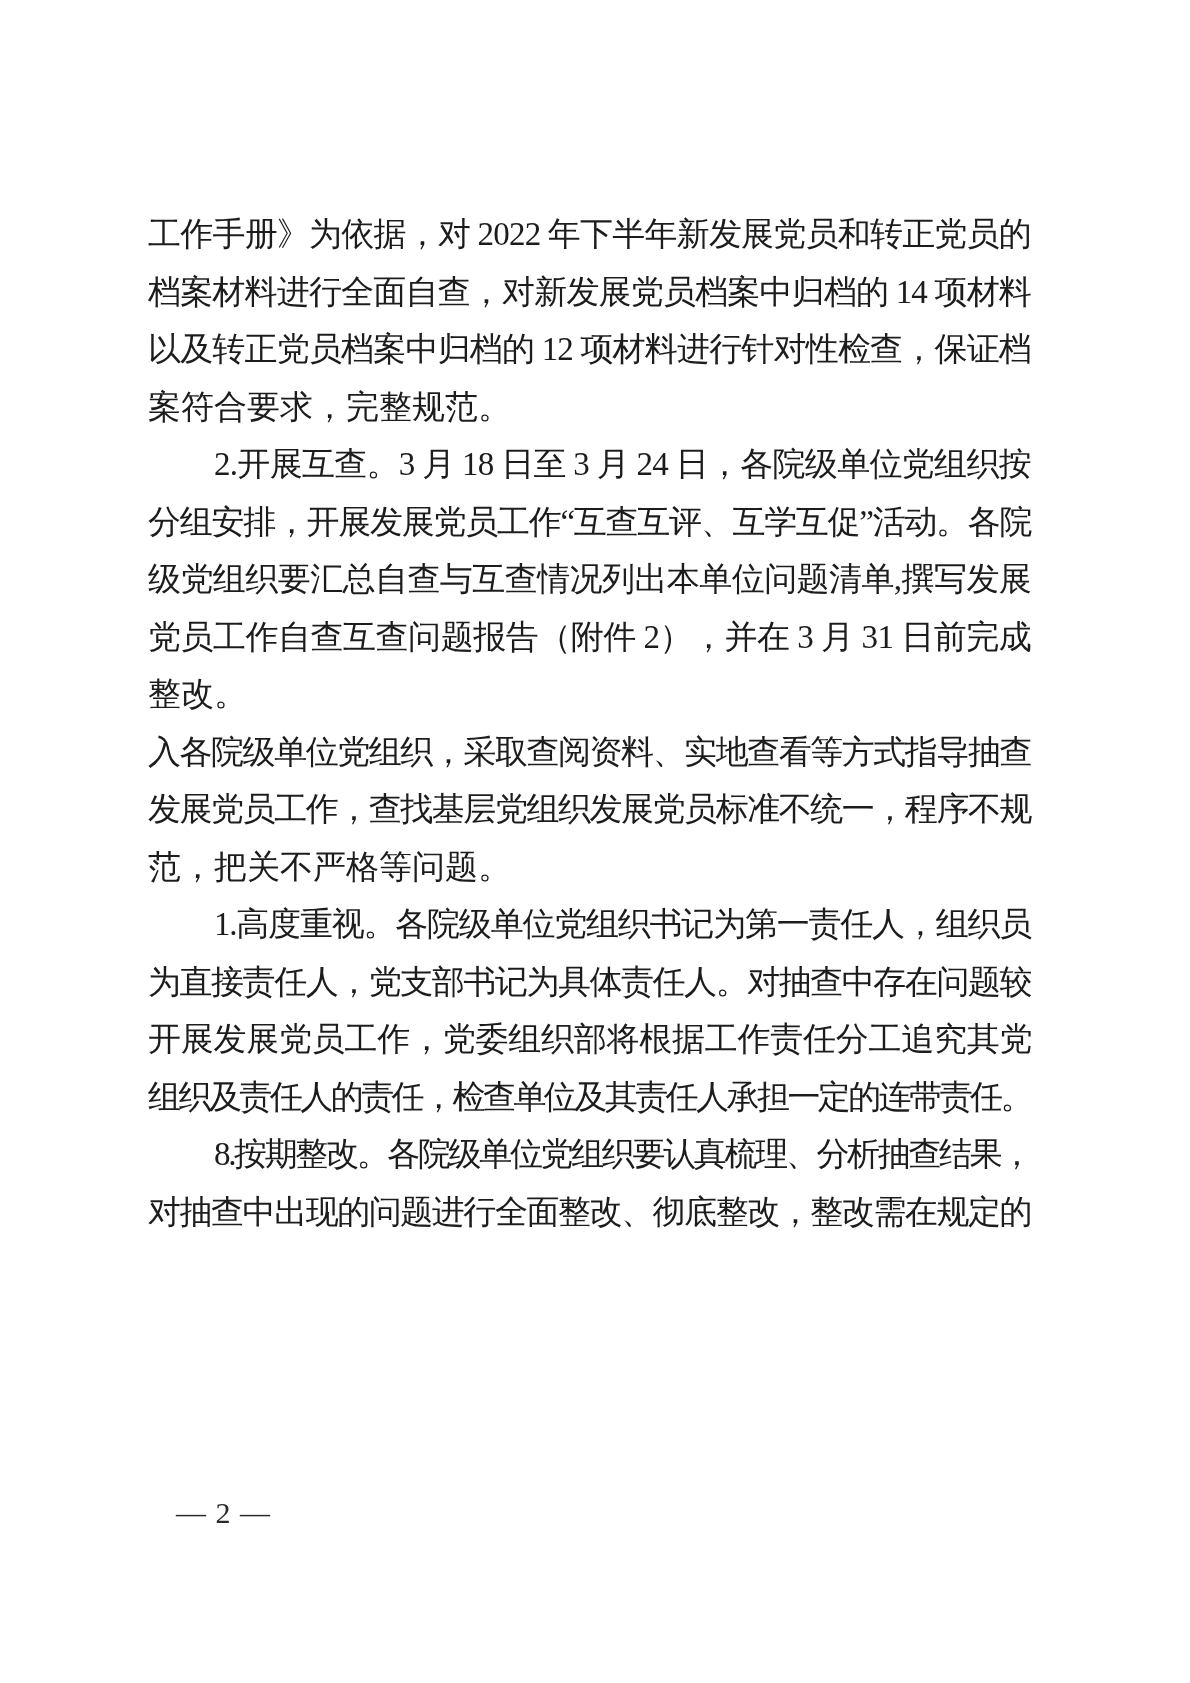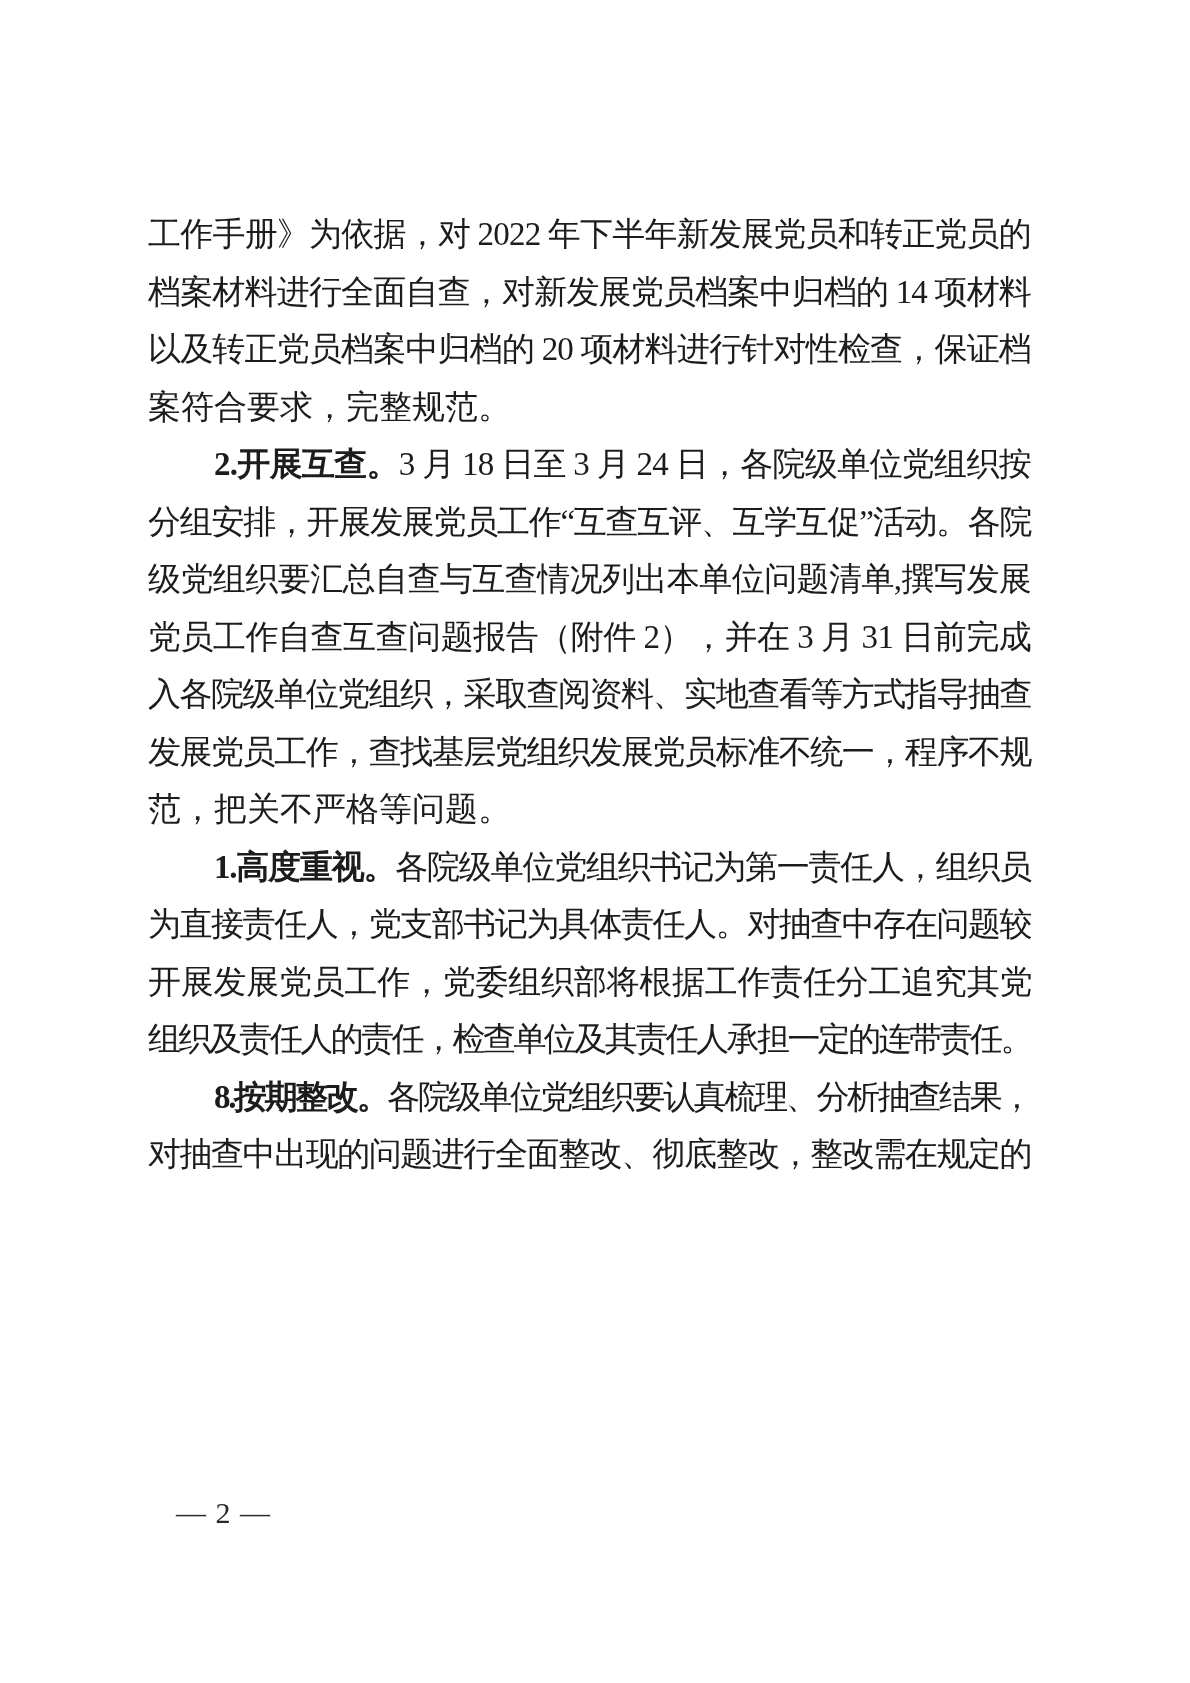--- a/index.html
+++ b/index.html
@@ -36,21 +36,21 @@
     text-spacing-trim: space-all;
   }
   .line.fill {
     text-align: justify;
     text-align-last: justify;
   }
   .line.indent {
     text-indent: 66px;
   }
   .lead {
-    font-weight: bold;
+    font-weight: normal;
   }
   .line.heading {
     font-family: "Liberation Sans", "DejaVu Sans", sans-serif;
     font-weight: bold;
     font-size: 34px;
     letter-spacing: 2px;
   }
   .page-footer {
     position: absolute;
     left: 176px;
@@ -61,26 +61,27 @@
     color: #2a2a2a;
   }
 </style>
 </head>
 <body>
 
 <div class="doc-page">
   <div class="doc-body">
       <div class="line fill" style="letter-spacing: -0.806452px;"><span>工作手册》为依据，对 2022 年下半年新发展党员和转正党员的</span></div>
       <div class="line fill" style="letter-spacing: -0.833333px;"><span>档案材料进行全面自查，对新发展党员档案中归档的 14 项材料</span></div>
-      <div class="line fill" style="letter-spacing: -0.833333px;"><span>以及转正党员档案中归档的 20 项材料进行针对性检查，保证档</span></div>
+      <div class="line fill" style="letter-spacing: -0.833333px;"><span>以及转正党员档案中归档的 12 项材料进行针对性检查，保证档</span></div>
       <div class="line"><span>案符合要求，完整规范。</span></div>
       <div class="line indent fill" style="letter-spacing: -0.714286px;"><span class="lead">2.开展互查。</span><span>3 月 18 日至 3 月 24 日，各院级单位党组织按</span></div>
       <div class="line fill" style="letter-spacing: -1.27586px;"><span>分组安排，开展发展党员工作“互查互评、互学互促”活动。各院</span></div>
       <div class="line fill" style="letter-spacing: -0.571429px;"><span>级党组织要汇总自查与互查情况列出本单位问题清单,撰写发展</span></div>
       <div class="line fill" style="letter-spacing: -0.484848px;"><span>党员工作自查互查问题报告（附件 2），并在 3 月 31 日前完成</span></div>
+      <div class="line"><span>整改。</span></div>
       <div class="line fill" style="letter-spacing: -1.46429px;"><span>入各院级单位党组织，采取查阅资料、实地查看等方式指导抽查</span></div>
       <div class="line fill" style="letter-spacing: -1.46429px;"><span>发展党员工作，查找基层党组织发展党员标准不统一，程序不规</span></div>
       <div class="line"><span>范，把关不严格等问题。</span></div>
       <div class="line indent fill" style="letter-spacing: -1.22222px;"><span class="lead">1.高度重视。</span><span>各院级单位党组织书记为第一责任人，组织员</span></div>
       <div class="line fill" style="letter-spacing: -1.46429px;"><span>为直接责任人，党支部书记为具体责任人。对抽查中存在问题较</span></div>
       <div class="line fill" style="letter-spacing: -1.46429px;"><span>开展发展党员工作，党委组织部将根据工作责任分工追究其党</span></div>
       <div class="line fill" style="letter-spacing: -2.55172px;"><span>组织及责任人的责任，检查单位及其责任人承担一定的连带责任。</span></div>
       <div class="line indent fill" style="letter-spacing: -2.35714px;"><span class="lead">8.按期整改。</span><span>各院级单位党组织要认真梳理、分析抽查结果，</span></div>
       <div class="line fill" style="letter-spacing: -1.46429px;"><span>对抽查中出现的问题进行全面整改、彻底整改，整改需在规定的</span></div>
     </div>

